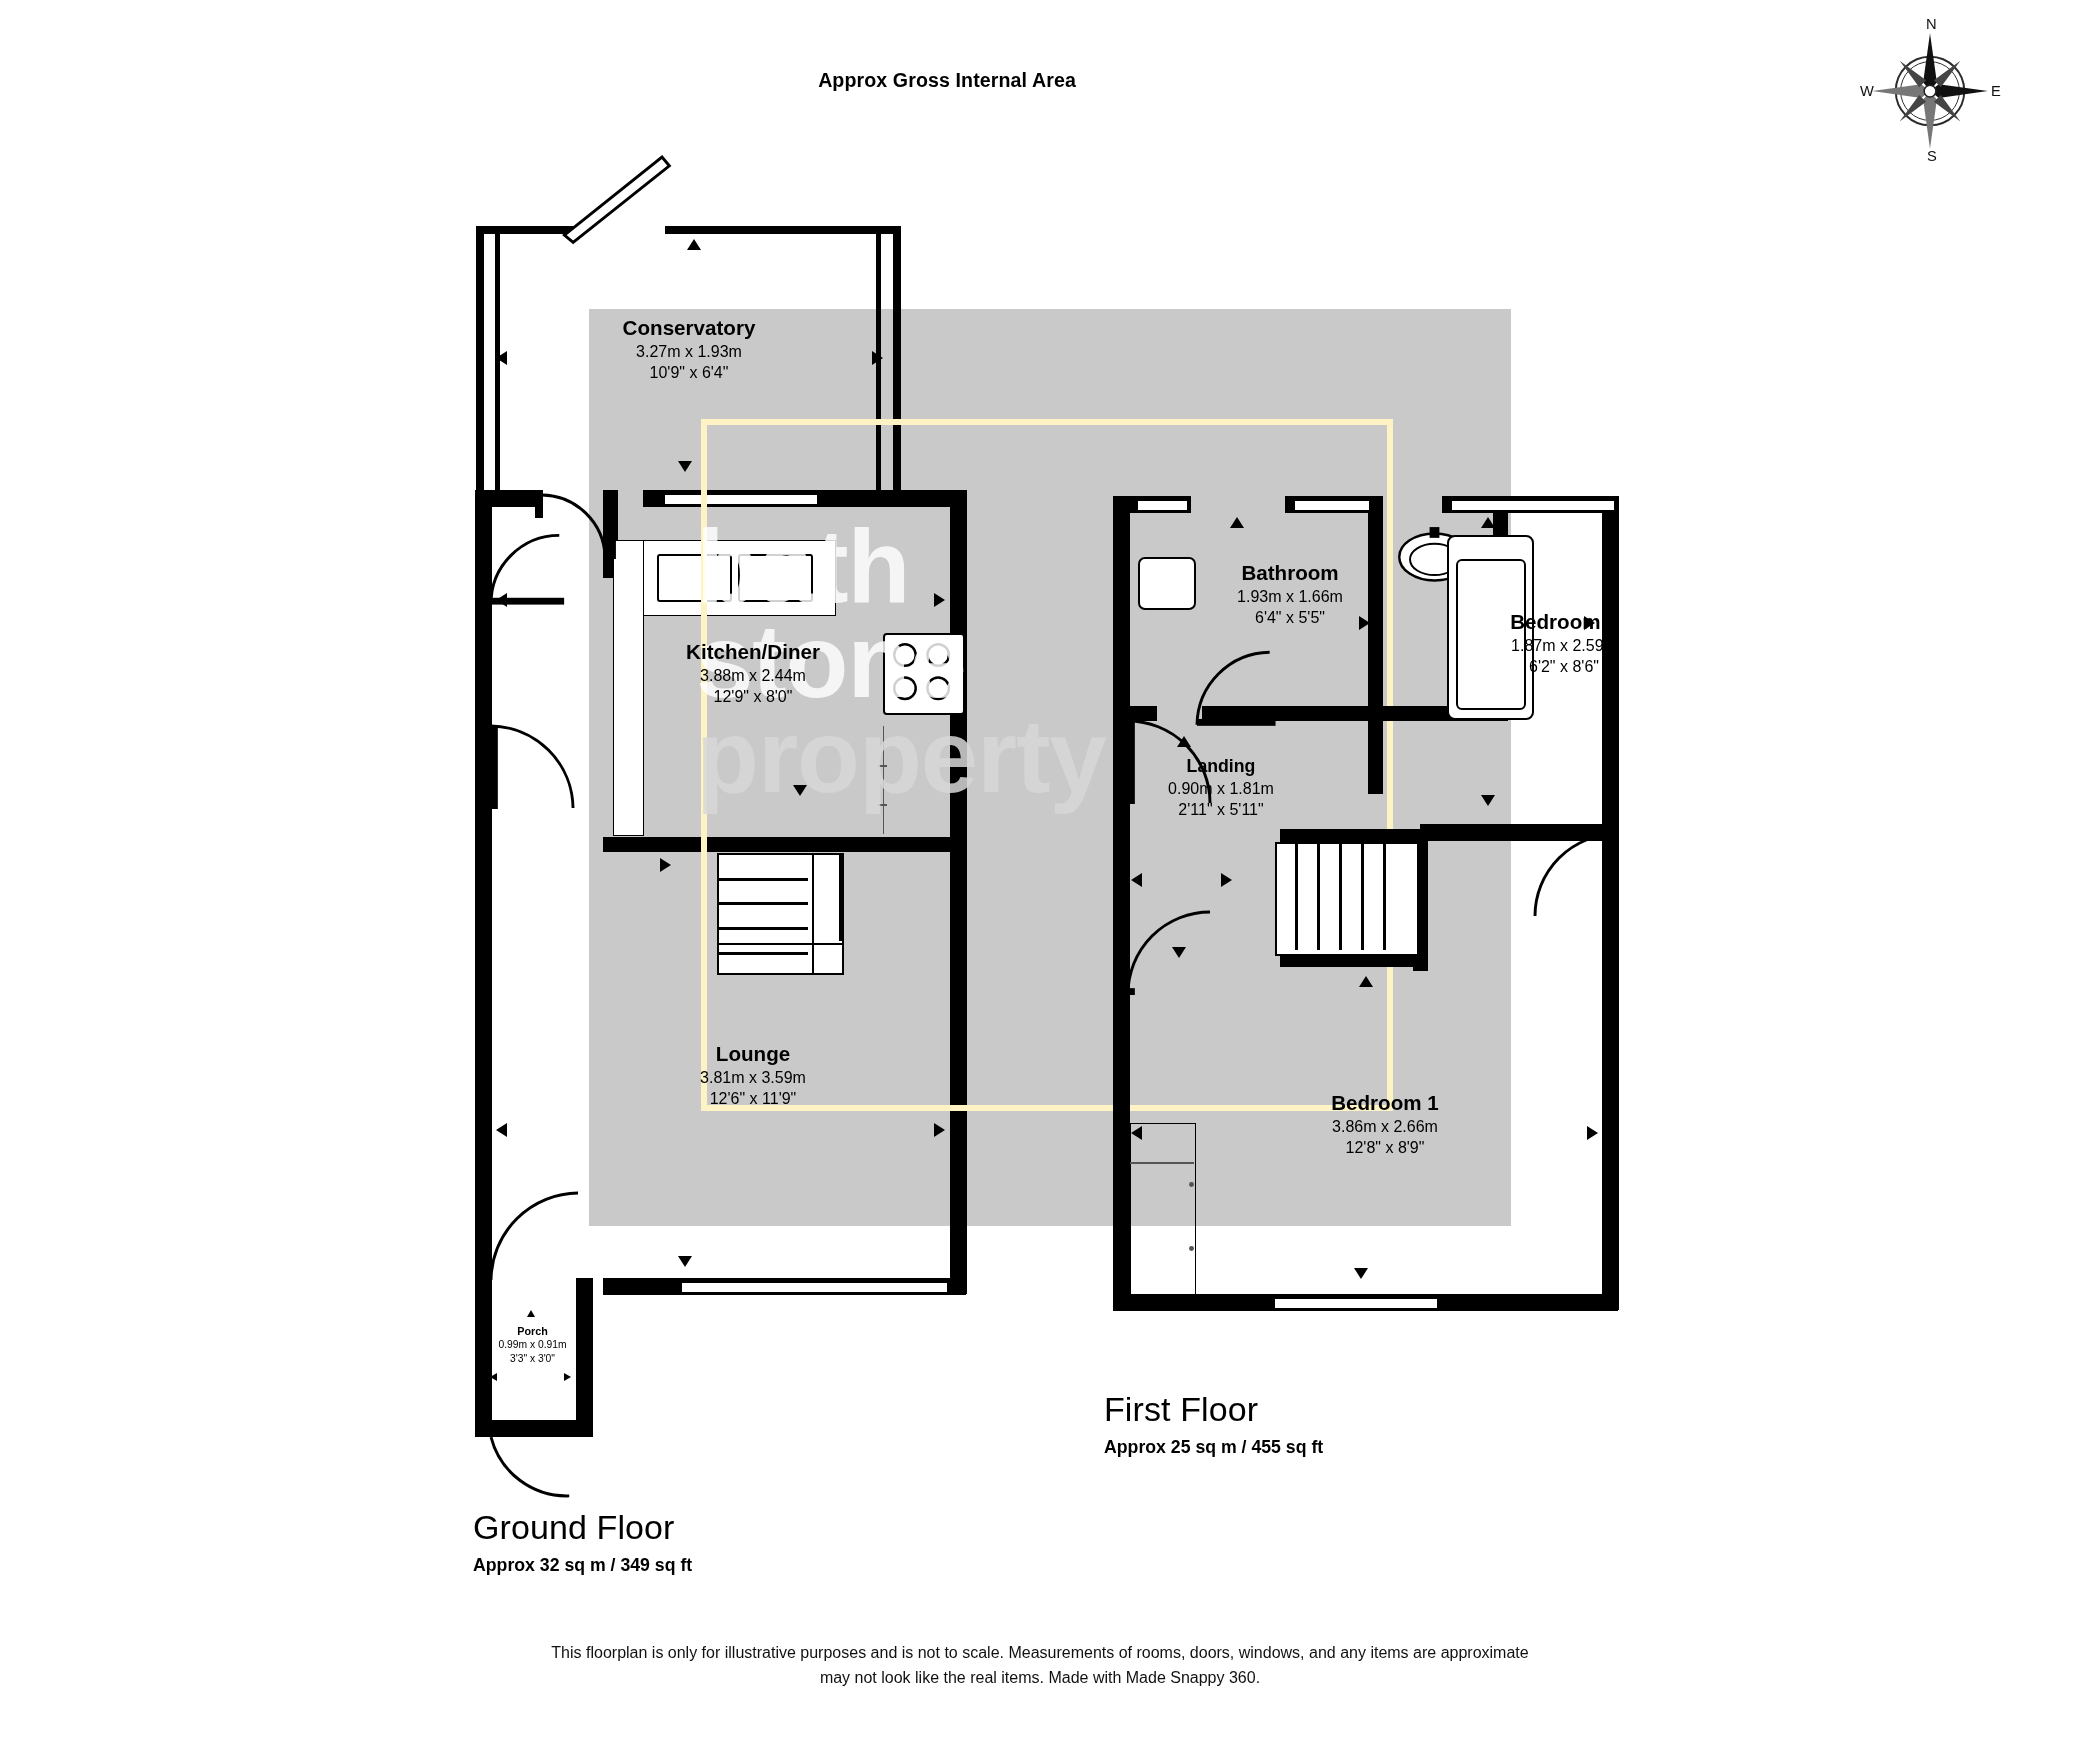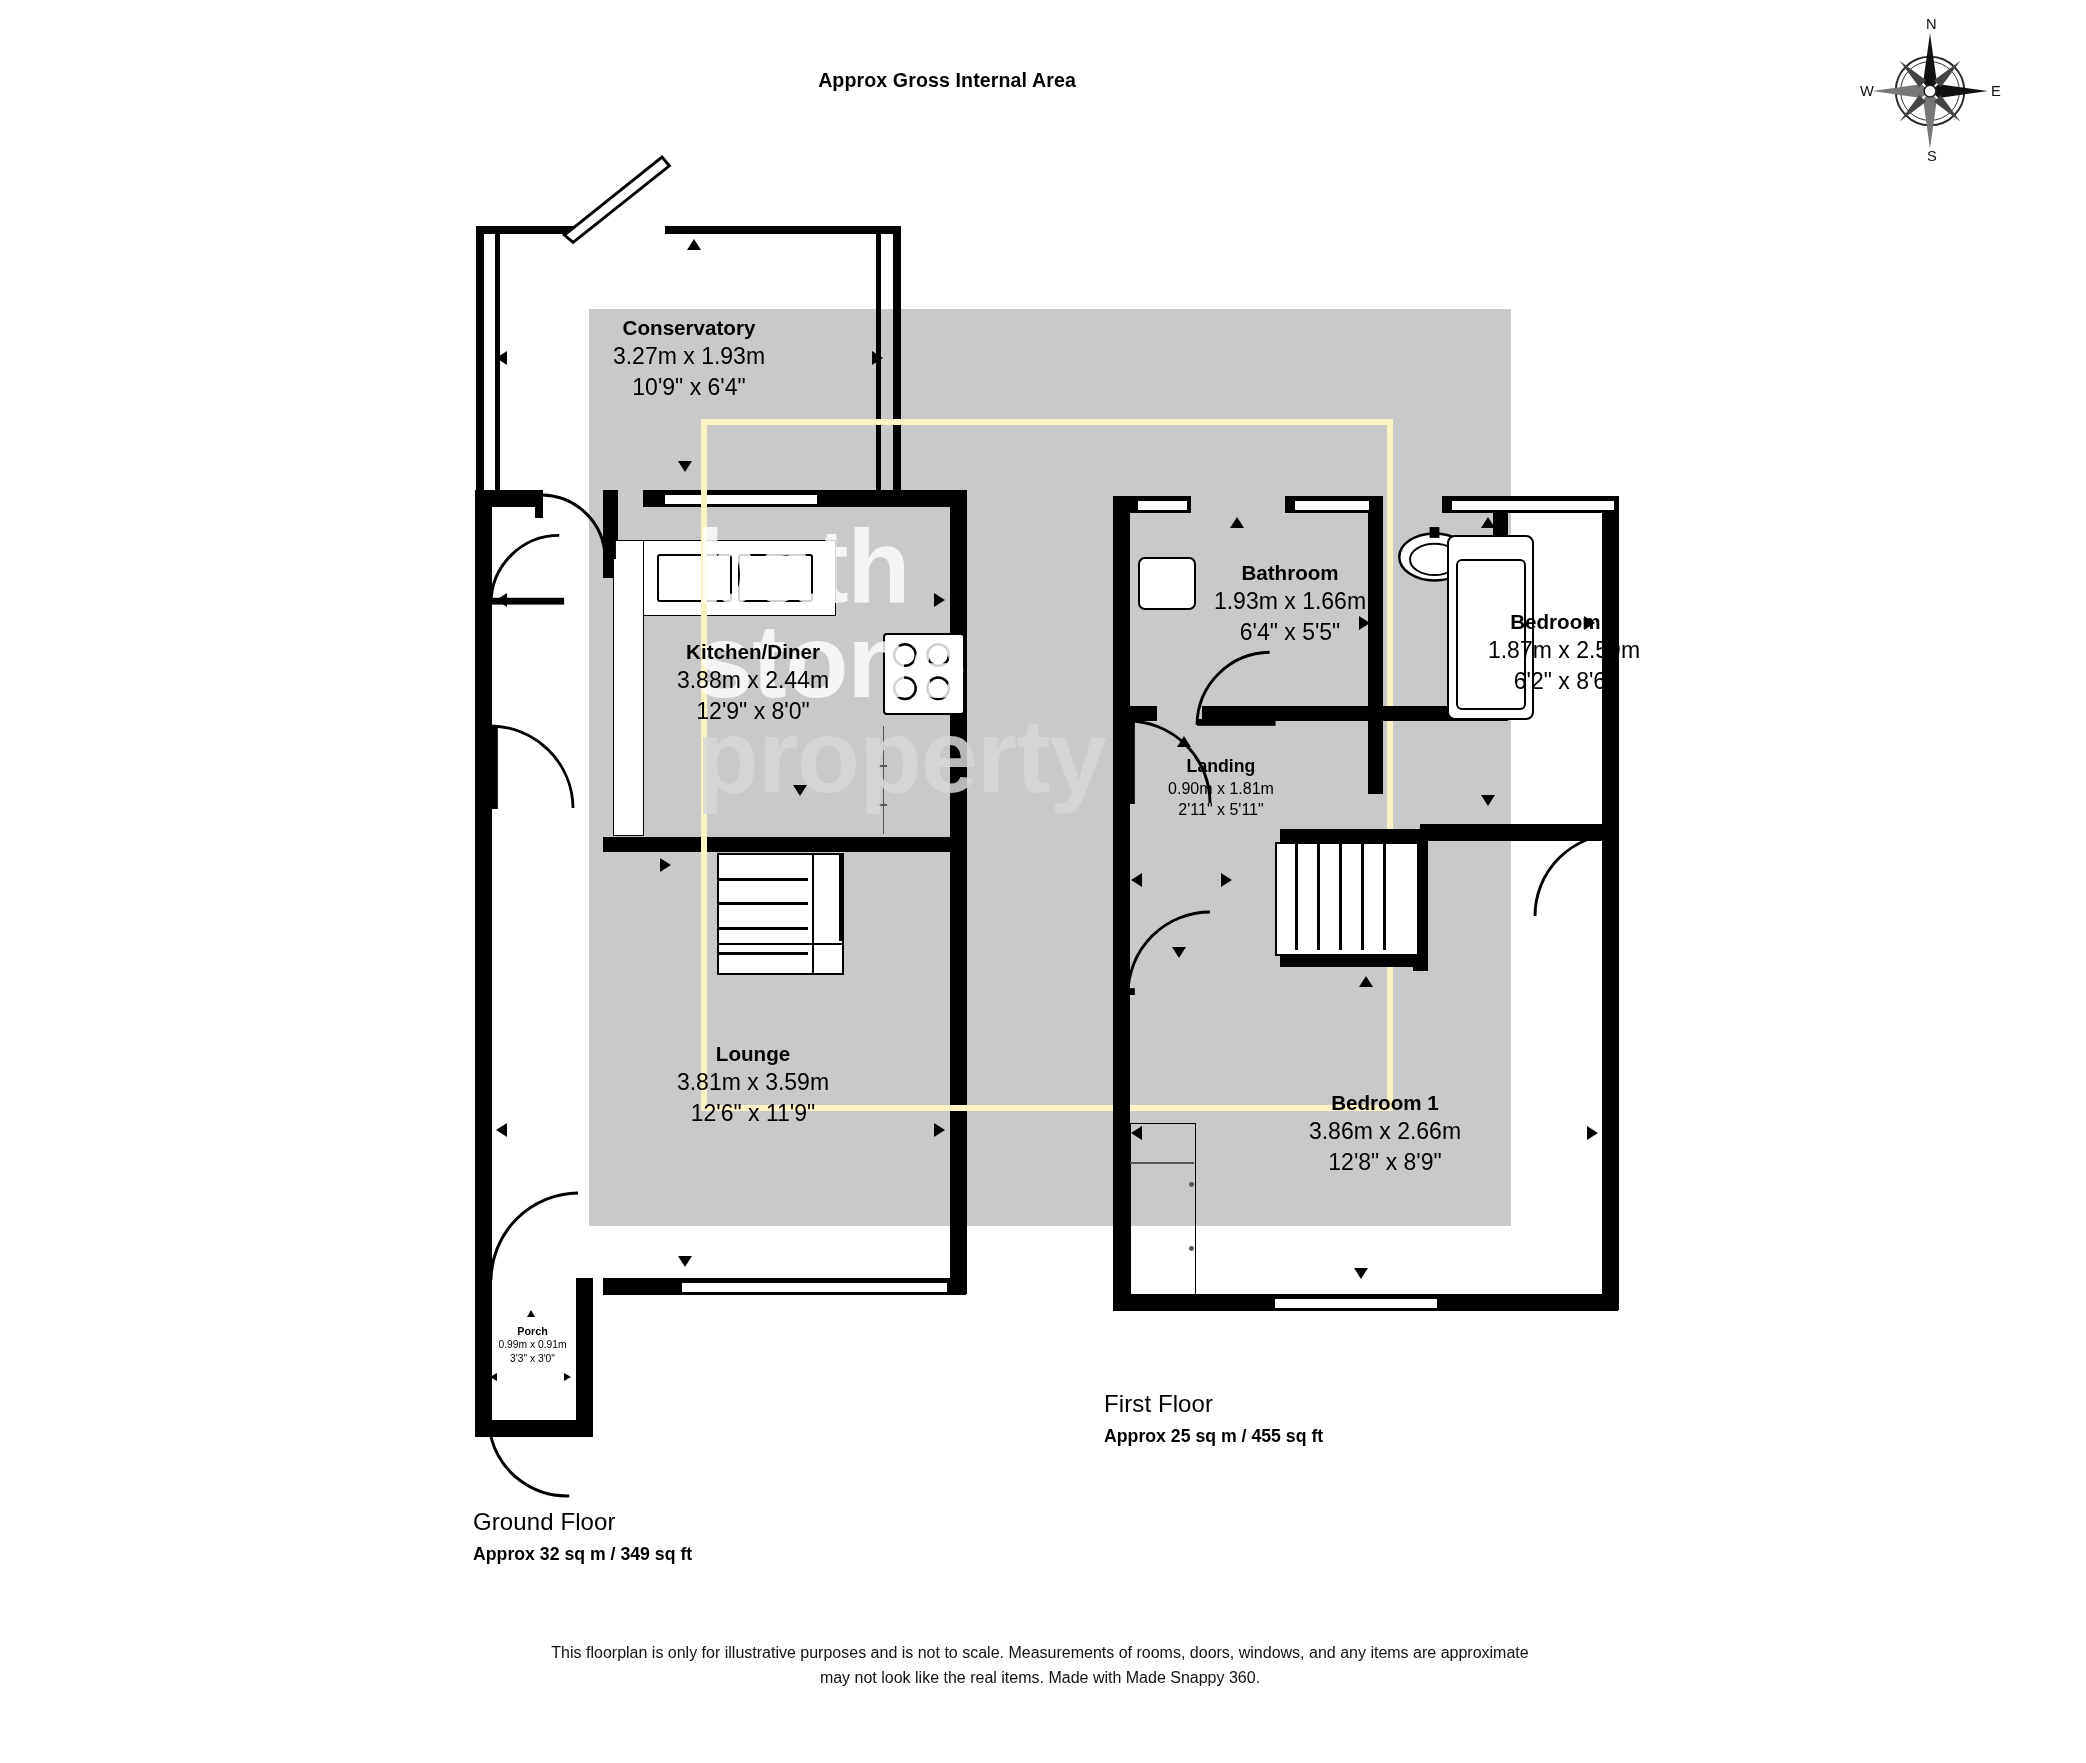--- a/index.html
+++ b/index.html
@@ -135,32 +135,32 @@
     position: absolute;
     text-align: center;
     line-height: 1.32;
   }
   .room .name {
     font-size: 20.6px;
     font-weight: bold;
     white-space: nowrap;
   }
   .room .dim {
-    font-size: 23px;
+    font-size: 16px;
     white-space: nowrap;
   }
   .room.small .name { font-size: 10.8px; }
   .room.small .dim { font-size: 10.3px; }
 
   
   .floor-caption {
     position: absolute;
   }
   .floor-caption .title {
-    font-size: 24px;
+    font-size: 34px;
     letter-spacing: 0.1px;
   }
   .floor-caption .sub {
     font-size: 17.7px;
     font-weight: bold;
     margin-top: 7.8px;
   }
 
   
   .disclaimer {

